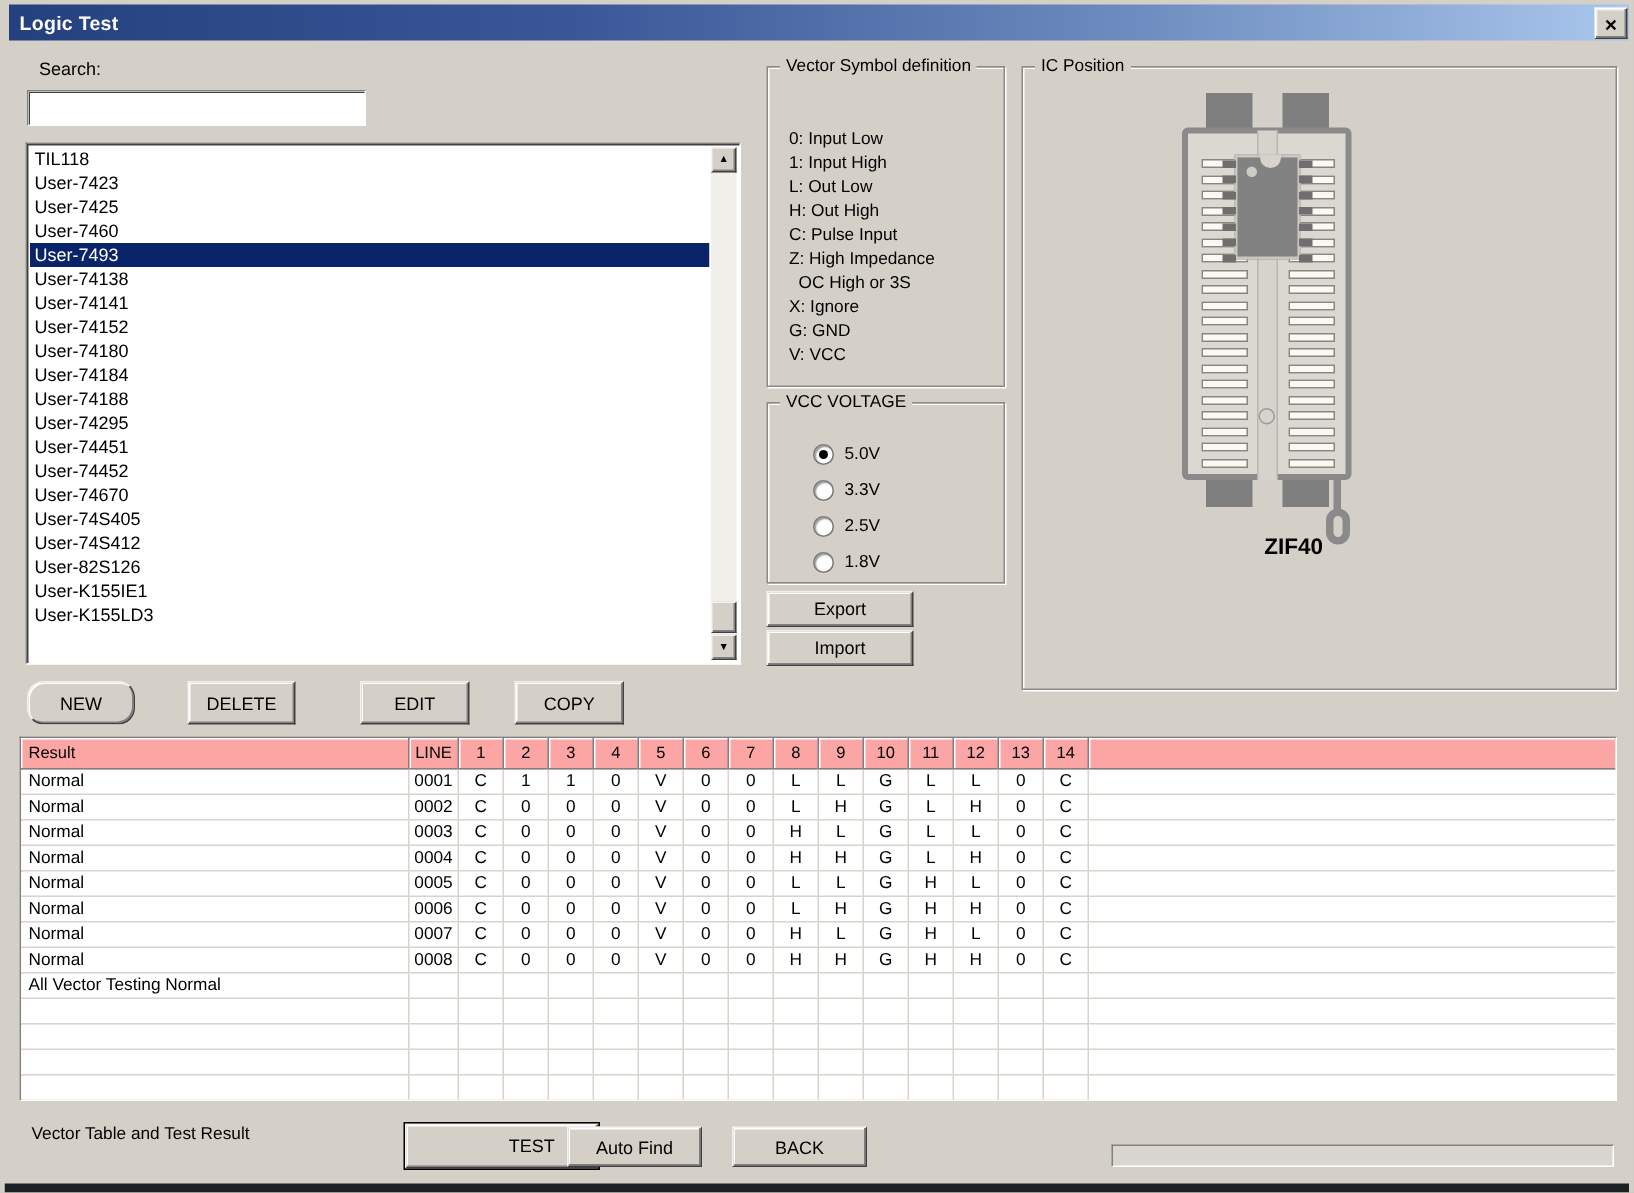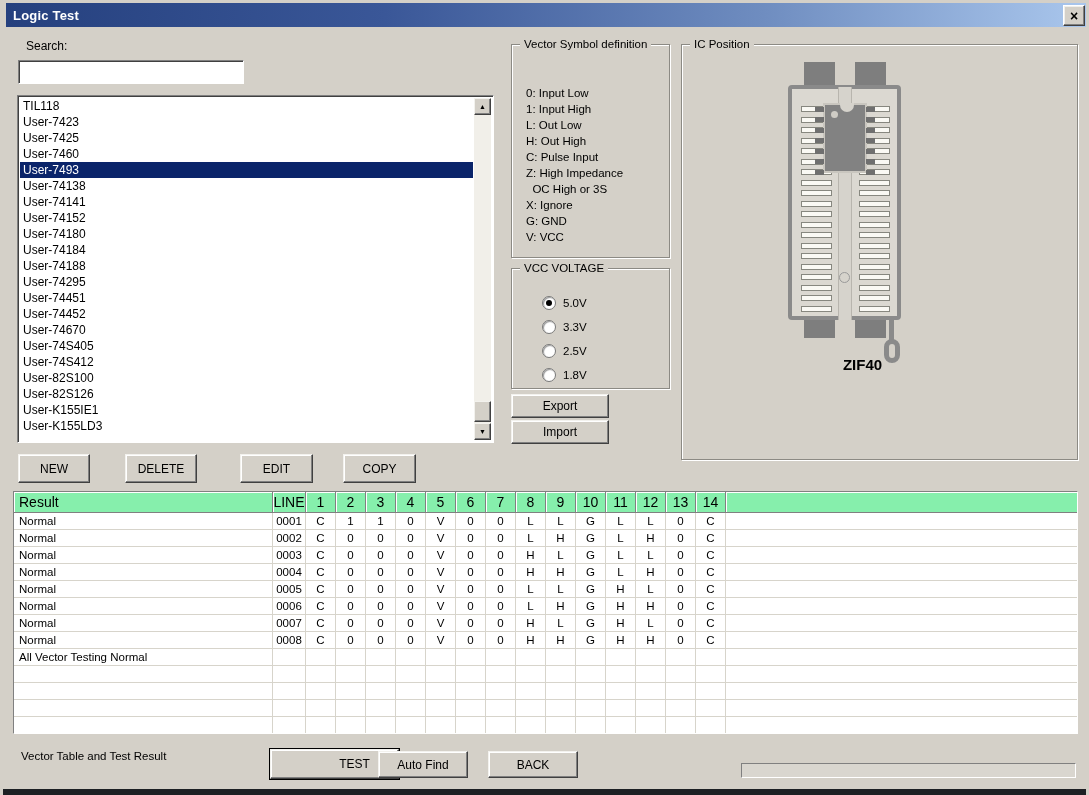--- a/index.html
+++ b/index.html
@@ -58,22 +58,22 @@
   .chip-notch{position:absolute;left:15px;top:-2px;width:14px;height:9px;background:#d6d3cc;border-radius:0 0 7px 7px;}
   .chip-pin{position:absolute;width:9px;height:5px;background:#6f6f6f;}
   .mid-circle{position:absolute;left:51px;top:210px;width:11px;height:11px;border-radius:50%;background:#d6d3cc;border:1px solid #9a9a9a;box-sizing:border-box;}
   .lever-stem{position:absolute;left:101px;top:256px;width:5px;height:25px;background:#8a8a8a;}
   .lever-ring{position:absolute;left:96px;top:277px;width:16px;height:24px;border:5px solid #8a8a8a;border-radius:8px;box-sizing:border-box;background:#d4d0c8;}
   .socket-label{position:absolute;left:803px;top:356px;width:113px;text-align:center;font-weight:bold;font-size:15px;}
   
   .rtable{position:absolute;left:10px;top:491px;width:1065px;height:243px;box-sizing:border-box;background:#fff;overflow:hidden;}
   .trow{display:flex;height:17px;background:#fff;}
   .trow-h{display:flex;height:21px;}
-  .hcell{background:#86efac;border-right:1px solid #808080;border-bottom:1px solid #808080;
-         box-shadow:inset 1px 1px 0 #ffffff;font-size:14px;display:flex;align-items:center;justify-content:center;box-sizing:border-box;}
+  .hcell{background:#fca5a5;border-right:1px solid #808080;border-bottom:1px solid #808080;
+         box-shadow:inset 1px 1px 0 #ffffff;font-size:11px;display:flex;align-items:center;justify-content:center;box-sizing:border-box;}
   .hcell.left{justify-content:flex-start;padding-left:5px;}
   .tcell{border-right:1px solid #d7d4cb;border-bottom:1px solid #d7d4cb;font-size:11.5px;
          display:flex;align-items:center;justify-content:center;box-sizing:border-box;color:#000;}
   .tcell.left{justify-content:flex-start;padding-left:5px;}
   .c-result{width:259px;flex:none;}
   .c-line{width:33px;flex:none;}
   .c-v{width:30px;flex:none;}
   .c-fill{flex:1;border-right:none;}
   
   .footer-caption{position:absolute;left:18px;top:750px;font-size:11.5px;}
@@ -108,37 +108,36 @@
         <div class="list-item">User-74152</div>
         <div class="list-item">User-74180</div>
         <div class="list-item">User-74184</div>
         <div class="list-item">User-74188</div>
         <div class="list-item">User-74295</div>
         <div class="list-item">User-74451</div>
         <div class="list-item">User-74452</div>
         <div class="list-item">User-74670</div>
         <div class="list-item">User-74S405</div>
         <div class="list-item">User-74S412</div>
-        <div class="list-item">User-82S100</div>
         <div class="list-item">User-82S126</div>
         <div class="list-item">User-K155IE1</div>
         <div class="list-item">User-K155LD3</div>
       </div>
     <div class="scrollbar">
       <div class="sb-btn sb-up">
         <span>▲</span>
       </div>
       <div class="sb-thumb"></div>
       <div class="sb-btn sb-down">
         <span>▼</span>
       </div>
     </div>
   </div>
 
-  <div class="btn" style="left:15px;top:454px;width:70px;height:27px;">
+  <div class="btn" style="left:15px;top:454px;width:70px;height:27px;border-radius:11px;">
     <span>NEW</span>
     </div>
   <div class="btn" style="left:122px;top:454px;width:70px;height:27px;">
     <span>DELETE</span>
     </div>
   <div class="btn" style="left:237px;top:454px;width:71px;height:27px;">
     <span>EDIT</span>
     </div>
   <div class="btn" style="left:340px;top:454px;width:71px;height:27px;">
     <span>COPY</span>

